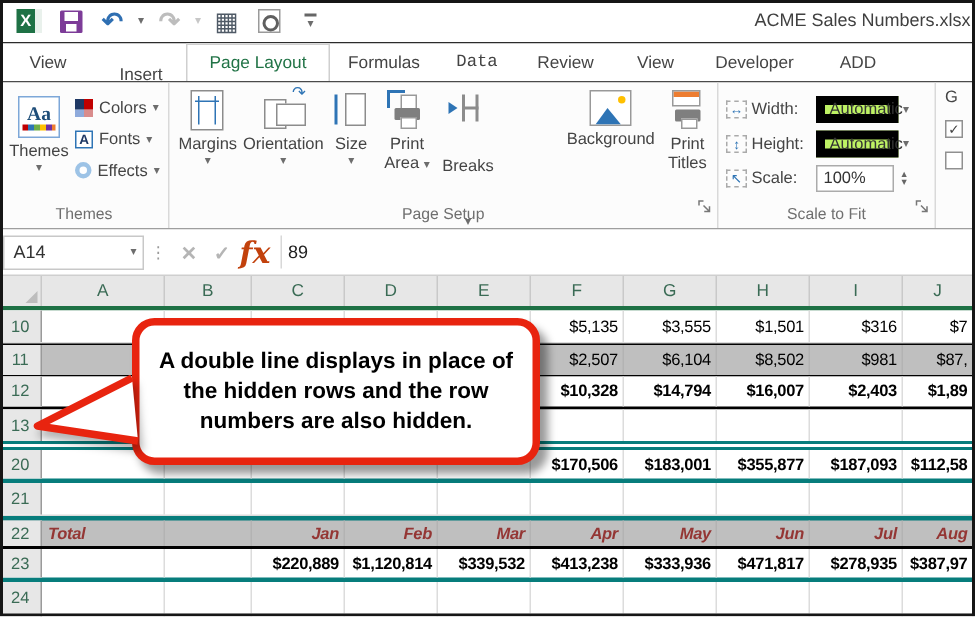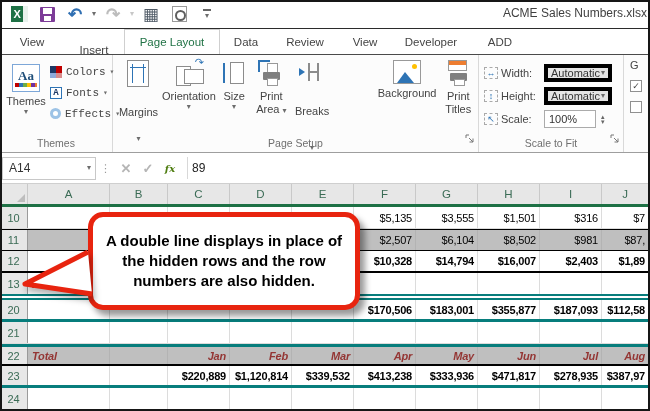--- a/index.html
+++ b/index.html
@@ -81,35 +81,35 @@
   .i-ptitles{position:relative;width:26px;height:27px;}
   .i-ptitles .tb{position:absolute;left:3px;top:0;width:19px;height:11px;border:1px solid #999;background:linear-gradient(#ED7D31 0 4px,#fff 4px);box-sizing:border-box;}
   .i-ptitles .bd{position:absolute;left:5px;top:13px;width:17px;height:8px;background:#7f7f7f;border-radius:1px;}
   .i-ptitles .ot{position:absolute;left:9px;top:19px;width:9px;height:5px;background:#fff;border:1px solid #999;}
 
   
   .g-scale{left:479px;width:145px;padding:6px 0 0 5px;box-sizing:border-box;}
   .srow{display:flex;align-items:center;height:23px;font-size:11px;color:#444;gap:3px;}
   .mini{width:14px;height:12px;border:1px dashed #aaa;color:#2E74B5;font-size:9px;display:flex;align-items:center;justify-content:center;box-sizing:border-box;flex:0 0 14px;}
   .slabel{width:40px;}
-  .combo{width:68px;height:18px;border:4px solid #000000;background:#e5e5e5;display:flex;align-items:center;justify-content:space-between;padding:0 3px;box-sizing:border-box;font-size:11px;color:#333;}
+  .combo{width:55px;height:18px;border:6px solid #000000;background:#bef264;display:flex;align-items:center;justify-content:space-between;padding:0 3px;box-sizing:border-box;font-size:11px;color:#333;}
   .spinbox{width:52px;height:18px;border:1px solid #ababab;background:#fff;display:flex;align-items:center;padding:0 4px;box-sizing:border-box;font-size:11px;color:#333;}
   .spinner{display:flex;flex-direction:column;margin-left:2px;color:#666;font-size:7px;line-height:5px;}
 
   
   .g-partial{left:624px;width:26px;padding:4px 0 0 6px;box-sizing:border-box;font-size:11px;color:#444;border-right:none;}
   .cbx{width:12px;height:12px;border:1px solid #909090;background:#fff;font-size:9px;color:#444;display:flex;align-items:center;justify-content:center;margin-top:9px;box-sizing:border-box;}
 
   
   .fbar{position:absolute;left:0;top:153px;width:650px;height:31px;background:#fff;border-bottom:1px solid #cfcfcf;
         display:flex;align-items:center;box-sizing:border-box;}
   .namebox{margin-left:2px;width:94px;height:23px;border:1px solid #c8c8c8;display:flex;align-items:center;box-sizing:border-box;font-size:12px;color:#333;padding-left:6px;justify-content:space-between;padding-right:4px;}
   .fdots{color:#9a9a9a;font-size:11px;margin:0 4px;}
   .fbtn{width:22px;height:22px;display:flex;align-items:center;justify-content:center;font-size:13px;color:#b5b5b5;font-weight:bold;}
-  .fx{font-family:"DejaVu Serif",serif;font-style:italic;color:#4d7c0f;font-size:10px;font-weight:bold;}
+  .fx{font-family:"DejaVu Serif",serif;font-style:italic;color:#c2410c;font-size:20px;font-weight:bold;}
   .fdiv{width:1px;height:22px;background:#d8d8d8;margin:0 4px 0 6px;}
   .fvalue{font-size:12px;color:#222;}
 
   
   .grid{position:absolute;left:0;top:184px;width:654px;height:230px;}
   .colhdr{display:flex;height:20px;background:#E7E7E7;}
   .colhdr .corner{position:relative;flex:0 0 28px;border-right:1px solid #c9c9c9;box-sizing:border-box;}
   .colhdr .corner b{position:absolute;right:2px;bottom:2px;width:0;height:0;border-bottom:8px solid #bdbdbd;border-left:8px solid transparent;}
   .colhdr .ch{display:flex;align-items:center;justify-content:center;font-size:11.5px;color:#3a6b55;border-right:1px solid #c9c9c9;box-sizing:border-box;}
   .hline{height:3px;background:#1E7145;}
@@ -171,60 +171,61 @@
         <b></b>
         <span class="caret">▾</span>
       </span>
     <span class="title">ACME Sales Numbers.xlsx</span>
   </div>
 
   <div class="tabs">
     <div class="tab" style="width:64px;">View</div>
     <div class="tab" style="width:60px;margin-top:17px;">Insert</div>
     <div class="tab tab-active" style="width:96px;">Page Layout</div>
-    <div class="tab" style="width:52px;">Data</div>
+    <div class="tab" style="width:72px;">Formulas</div>
+    <div class="tab" style="width:52px;font-family:Liberation Mono, monospace;">Data</div>
     <div class="tab" style="width:66px;">Review</div>
     <div class="tab" style="width:54px;">View</div>
     <div class="tab" style="width:78px;">Developer</div>
     <div class="tab" style="width:60px;">ADD</div>
   </div>
 
   <div class="ribbon">
 
     <div class="group g-themes">
       <div class="bigbtn" style="position:absolute;left:5px;top:4px;width:42px;">
         <span class="i-themesAa">
             <span class="aa">Aa</span>
             <span class="strip"></span>
           </span>
         <span class="lbl">Themes</span>
         <span class="caret">▾</span>
       </div>
-      <div style="position:absolute;left:50px;top:6px;font-family:Liberation Mono, monospace;">
+      <div style="position:absolute;left:50px;top:6px;">
         <div class="smallrow">
           <span class="i-colors"></span>
           <span>Colors</span>
           <span class="caret">▾</span>
         </div>
         <div class="smallrow">
           <span class="i-fontsA">A</span>
           <span>Fonts</span>
           <span class="caret">▾</span>
         </div>
         <div class="smallrow">
           <span class="i-effects"></span>
           <span>Effects</span>
           <span class="caret">▾</span>
         </div>
       </div>
       <div class="gtitle">Themes</div>
     </div>
 
     <div class="group g-pagesetup">
-      <div class="bigbtn" style="width:50px;gap:16px;">
+      <div class="bigbtn" style="width:50px;">
         <span class="i-margins">
             <b></b>
             <i></i>
           </span>
         <span class="lbl">Margins</span>
         <span class="caret">▾</span>
       </div>
       <div class="bigbtn" style="width:60px;">
         <span class="i-orient">
             <span class="p1"></span>

